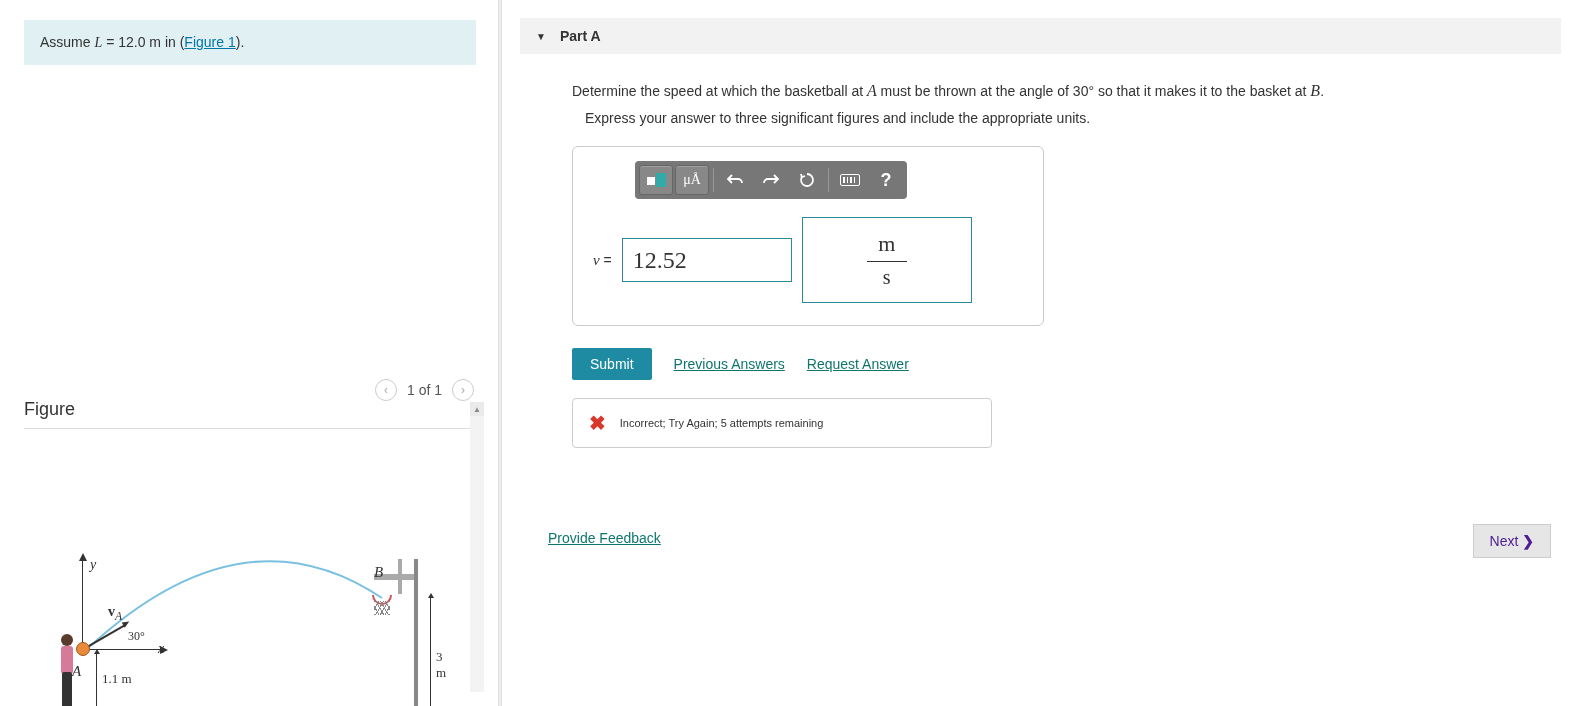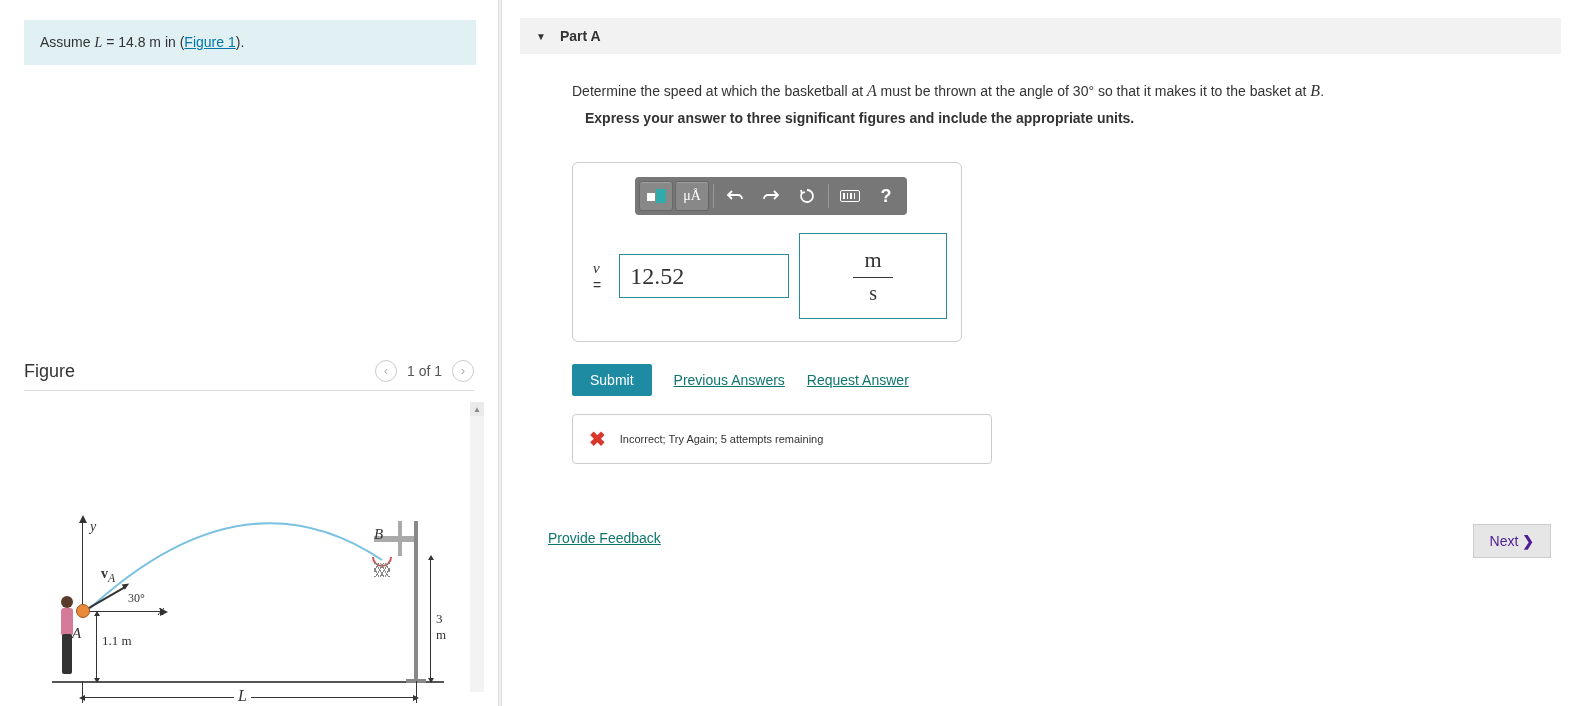--- a/index.html
+++ b/index.html
@@ -33,21 +33,21 @@
   .figure-section {
     position: absolute;
     left: 24px; top: 360px;
     width: 450px;
   }
   .figure-header {
     display: flex; align-items: center; justify-content: space-between;
     border-bottom: 1px solid #ddd;
     padding-bottom: 8px;
   }
-  .figure-title { font-size: 18px; font-weight: 400; color: #333; }
+  .figure-title { font-size: 18px; font-weight: 400; color: #333; margin-top: 39px; }
   .figure-nav { display: flex; align-items: center; gap: 10px; font-size: 14px; color: #555; }
   .nav-btn {
     width: 22px; height: 22px; border-radius: 50%;
     border: 1px solid #ccc; background: #fff;
     display: flex; align-items: center; justify-content: center;
     color: #aaa; font-size: 12px; cursor: default;
   }
   .figure-scroll {
     position: absolute;
     right: -10px; top: 42px;
@@ -93,21 +93,21 @@
   .vA-arrow {
     position: absolute; left: 58px; top: 100px;
     width: 50px; height: 1.5px; background: #333;
     transform-origin: left center; transform: rotate(-30deg);
   }
   .vA-arrow::after {
     content:""; position:absolute; right:-5px; top:-3px;
     border-top:3.5px solid transparent; border-bottom:3.5px solid transparent;
     border-left:7px solid #333;
   }
-  .vA-label { position:absolute; left: 77px; top: 55px; font-family:'Times New Roman',serif; }
+  .vA-label { position:absolute; left: 84px; top: 55px; font-family:'Times New Roman',serif; }
   .vA-label sub { font-style: italic; }
   .angle-label { position:absolute; left: 104px; top: 80px; font-size: 12px; font-family:'Times New Roman',serif;}
   .A-label { position:absolute; left: 48px; top: 114px; font-family:'Times New Roman',serif; font-style: italic; font-size:15px;}
   .h15-label { position:absolute; left: 78px; top: 122px; font-size: 13px; font-family:'Times New Roman',serif;}
   .h15-line { position:absolute; left: 72px; top: 104px; height: 64px; border-left: 1px solid #333;}
   .h15-line::before, .h15-line::after {
     content:""; position:absolute; left:-3px;
     border-left:3px solid transparent; border-right:3px solid transparent;
   }
   .h15-line::before { top:-4px; border-bottom:5px solid #333;}
@@ -169,25 +169,25 @@
     background: #f2f2f2;
     padding: 10px 16px;
     margin-top: 18px;
     display: flex; align-items: center; gap: 14px;
     font-weight: bold;
   }
   .part-header .tri { font-size: 10px; }
   .question-body { padding: 10px 0 0 52px; }
   .q-text { font-size: 14px; margin: 18px 0 10px; }
   .q-text .Avar, .q-text .Bvar { font-family:'Times New Roman',serif; font-style: italic; font-size: 16px;}
-  .q-instr { font-weight: bold; margin-bottom: 36px; font-size:14px;padding-left:13px;}
+  .q-instr { font-weight: normal; margin-bottom: 20px; font-size:14px;padding-left:13px;}
 
   .answer-box {
     border: 1px solid #ccc; border-radius: 6px;
-    width: 390px; padding: 14px 14px 22px;
+    width: 472px; padding: 14px 14px 22px;
   }
   .toolbar {
     background: #777; border-radius: 4px;
     padding: 4px; display: flex; gap: 2px; align-items: center;
     width: fit-content; margin-left: 48px; margin-bottom: 18px;
   }
   .tbtn {
     width: 34px; height: 30px; border-radius: 3px;
     display:flex; align-items:center; justify-content:center;
     color: #fff; font-size: 14px; cursor: pointer;
@@ -246,21 +246,21 @@
     background: #e6e6e6; border: 1px solid #ccc;
     padding: 8px 16px; font-size: 14px; font-weight: 500;
     cursor: pointer; color:#4c1d95;
   }
 </style>
 </head>
 <body>
 
 <div class="left-col">
   <div class="prompt-box">
-    <span>Assume </span><span class="L-var">L</span><span> = 14.8 m in (</span><a href="#">Figure 1</a><span>).</span>
+    <span>Assume </span><span class="L-var">L</span><span> = 12.0 m in (</span><a href="#">Figure 1</a><span>).</span>
   </div>
 
   <div class="figure-section">
     <div class="figure-header">
       <span class="figure-title">Figure</span>
       <div class="figure-nav">
         <div class="nav-btn">‹</div>
         <span>1 of 1</span>
         <div class="nav-btn">›</div>
       </div>

